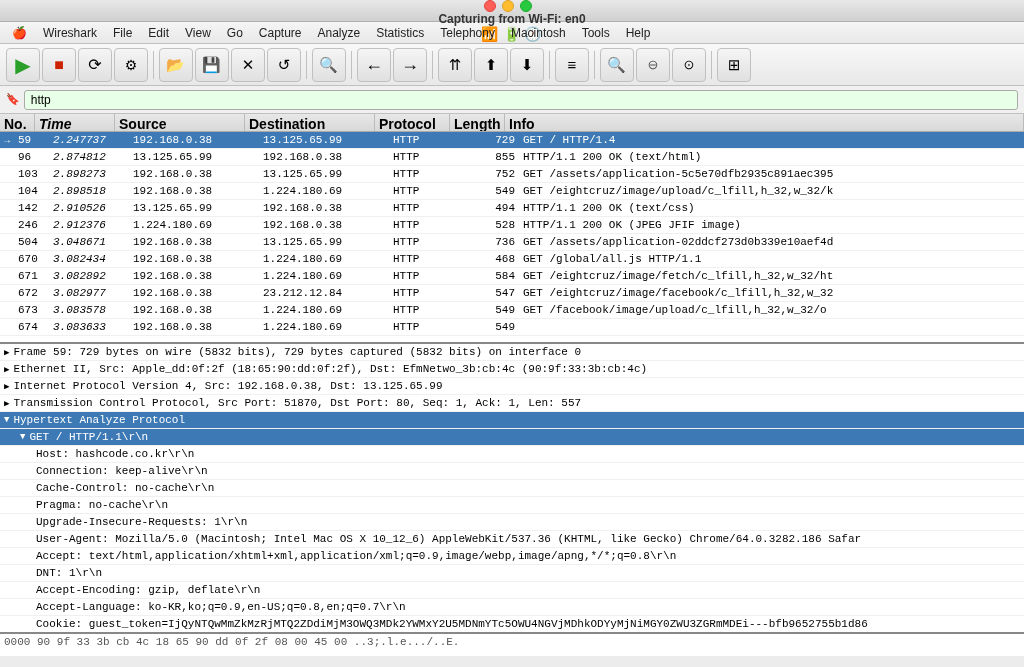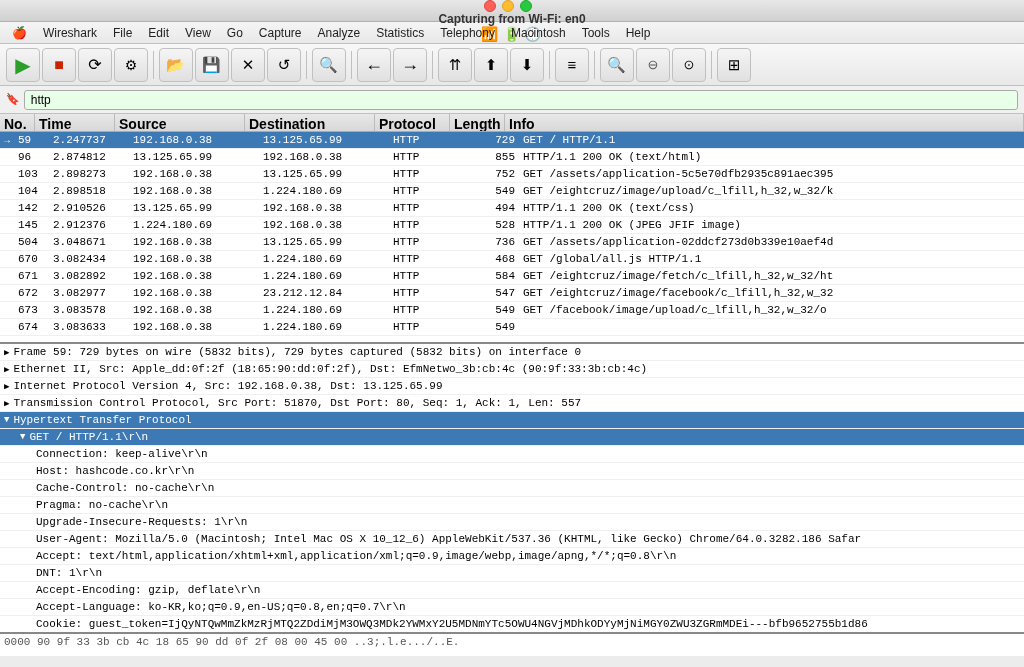--- a/index.html
+++ b/index.html
@@ -94,21 +94,21 @@
     .packet-list-header {
       display: flex;
       background: linear-gradient(to bottom, #e8e8e8, #d8d8d8);
       border-bottom: 1px solid #aaa;
       font-size: 14px;
       font-weight: bold;
       height: 18px;
     }
     .col-header { padding: 2px 4px; border-right: 1px solid #bbb; overflow: hidden; white-space: nowrap; }
     .col-no { width: 35px; }
-    .col-time { width: 80px; }
+    .col-time { width: 80px; font-style: italic; }
     .col-source { width: 130px; }
     .col-dest { width: 130px; }
     .col-proto { width: 75px; }
     .col-len { width: 55px; }
     .col-info { flex: 1; }
 
     .packet-row {
       display: flex;
       height: 17px;
       align-items: center;
@@ -278,21 +278,21 @@
   </div>
   <div id="packet-rows">
       <div class="packet-row selected">
     <span class="arrow" style="width:14px;text-align:center;font-size:10px;">→</span>
     <span class="cell col-no">59</span>
     <span class="cell col-time">2.247737</span>
     <span class="cell col-source">192.168.0.38</span>
     <span class="cell col-dest">13.125.65.99</span>
     <span class="cell col-proto">HTTP</span>
     <span class="cell col-len">729</span>
-    <span class="cell col-info">GET / HTTP/1.1</span>
+    <span class="cell col-info">GET / HTTP/1.4</span>
   </div>
       <div class="packet-row">
     <span class="arrow" style="width:14px;text-align:center;font-size:10px;"></span>
     <span class="cell col-no">96</span>
     <span class="cell col-time">2.874812</span>
     <span class="cell col-source">13.125.65.99</span>
     <span class="cell col-dest">192.168.0.38</span>
     <span class="cell col-proto">HTTP</span>
     <span class="cell col-len">855</span>
     <span class="cell col-info">HTTP/1.1 200 OK  (text/html)</span>
@@ -322,21 +322,21 @@
     <span class="cell col-no">142</span>
     <span class="cell col-time">2.910526</span>
     <span class="cell col-source">13.125.65.99</span>
     <span class="cell col-dest">192.168.0.38</span>
     <span class="cell col-proto">HTTP</span>
     <span class="cell col-len">494</span>
     <span class="cell col-info">HTTP/1.1 200 OK  (text/css)</span>
   </div>
       <div class="packet-row">
     <span class="arrow" style="width:14px;text-align:center;font-size:10px;"></span>
-    <span class="cell col-no">145</span>
+    <span class="cell col-no">246</span>
     <span class="cell col-time">2.912376</span>
     <span class="cell col-source">1.224.180.69</span>
     <span class="cell col-dest">192.168.0.38</span>
     <span class="cell col-proto">HTTP</span>
     <span class="cell col-len">528</span>
     <span class="cell col-info">HTTP/1.1 200 OK  (JPEG JFIF image)</span>
   </div>
       <div class="packet-row">
     <span class="arrow" style="width:14px;text-align:center;font-size:10px;"></span>
     <span class="cell col-no">504</span>
@@ -412,31 +412,31 @@
       <div class="detail-row ">
         <span class="triangle">▶</span>
         <span>Internet Protocol Version 4, Src: 192.168.0.38, Dst: 13.125.65.99</span>
       </div>
       <div class="detail-row ">
         <span class="triangle">▶</span>
         <span>Transmission Control Protocol, Src Port: 51870, Dst Port: 80, Seq: 1, Ack: 1, Len: 557</span>
       </div>
       <div class="detail-row  expanded">
         <span class="triangle">▼</span>
-        <span>Hypertext Transfer Protocol</span>
+        <span>Hypertext Analyze Protocol</span>
       </div>
       <div class="detail-row sub expanded">
         <span class="triangle">▼</span>
         <span>GET / HTTP/1.1\r\n</span>
       </div>
       <div class="detail-row sub2">
+        <span>Host: hashcode.co.kr\r\n</span>
+      </div>
+      <div class="detail-row sub2">
         <span>Connection: keep-alive\r\n</span>
-      </div>
-      <div class="detail-row sub2">
-        <span>Host: hashcode.co.kr\r\n</span>
       </div>
       <div class="detail-row sub2">
         <span>Cache-Control: no-cache\r\n</span>
       </div>
       <div class="detail-row sub2">
         <span>Pragma: no-cache\r\n</span>
       </div>
       <div class="detail-row sub2">
         <span>Upgrade-Insecure-Requests: 1\r\n</span>
       </div>

